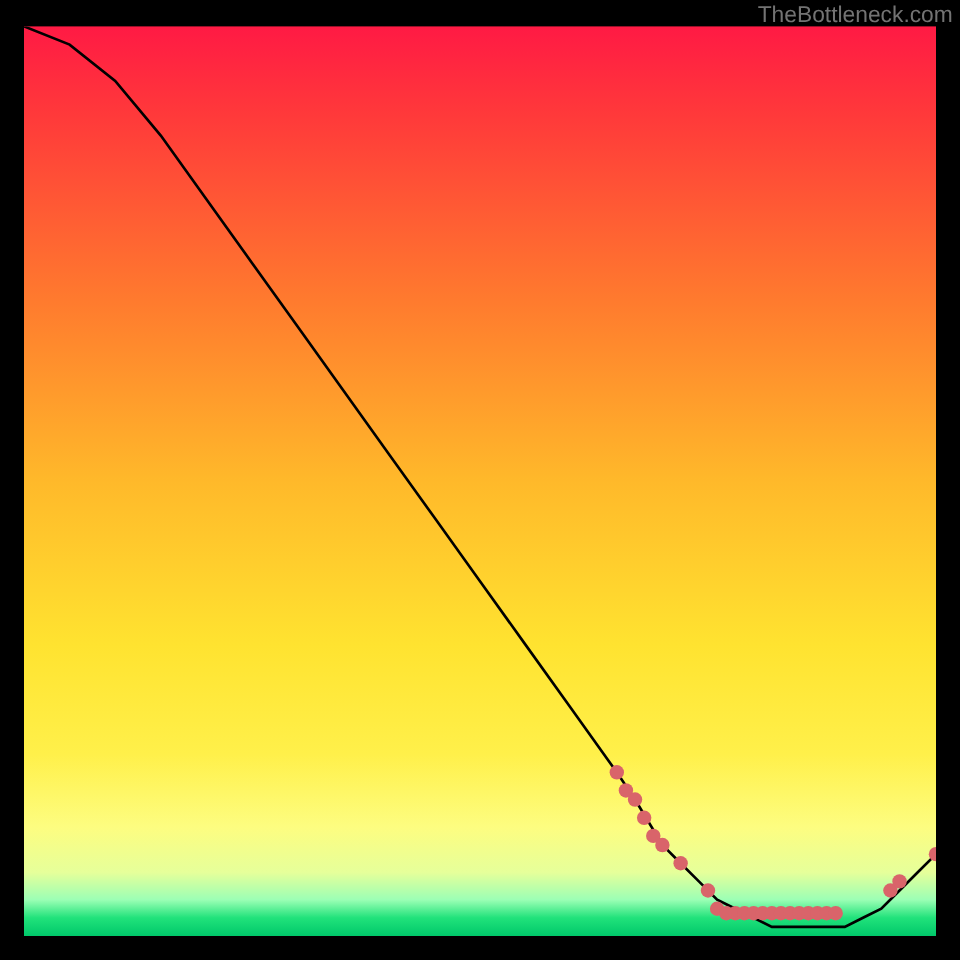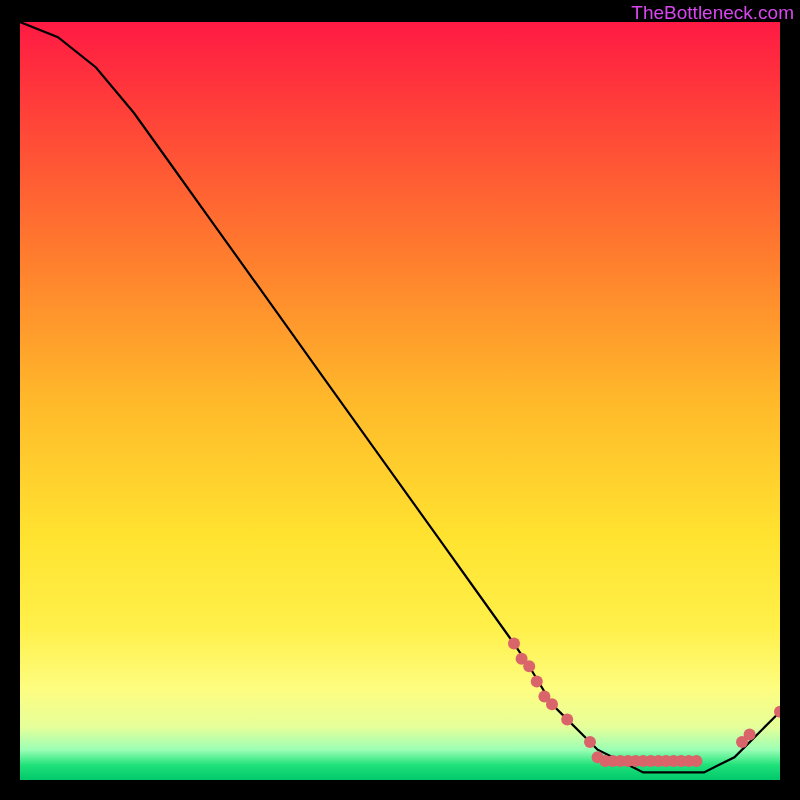--- a/index.html
+++ b/index.html
@@ -37,21 +37,21 @@
       #21e27b 98%,
       #00c86a 100%
     );
   }
   .watermark {
     position: absolute;
     top: 2px;
     right: 6px;
     font-family: Arial, Helvetica, sans-serif;
     font-size: 19px;
-    color: #d946ef;
+    color: #737373;
     font-weight: 500;
     letter-spacing: 0px;
   }
   svg.curve {
     position: absolute;
     left: 0;
     top: 0;
   }
 </style>
 </head>

